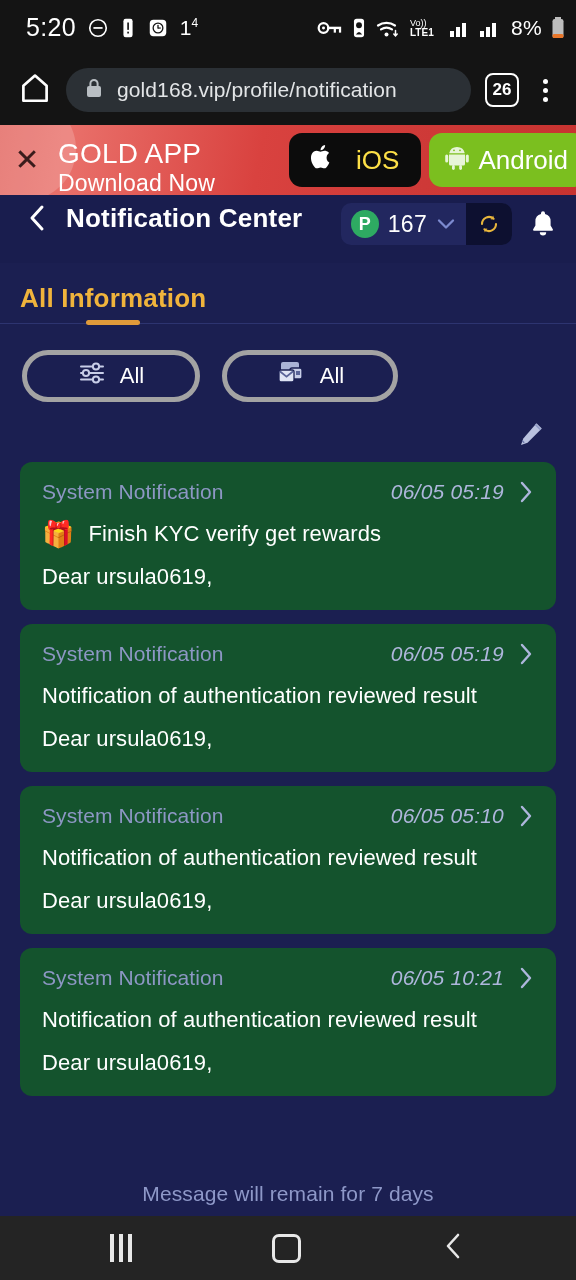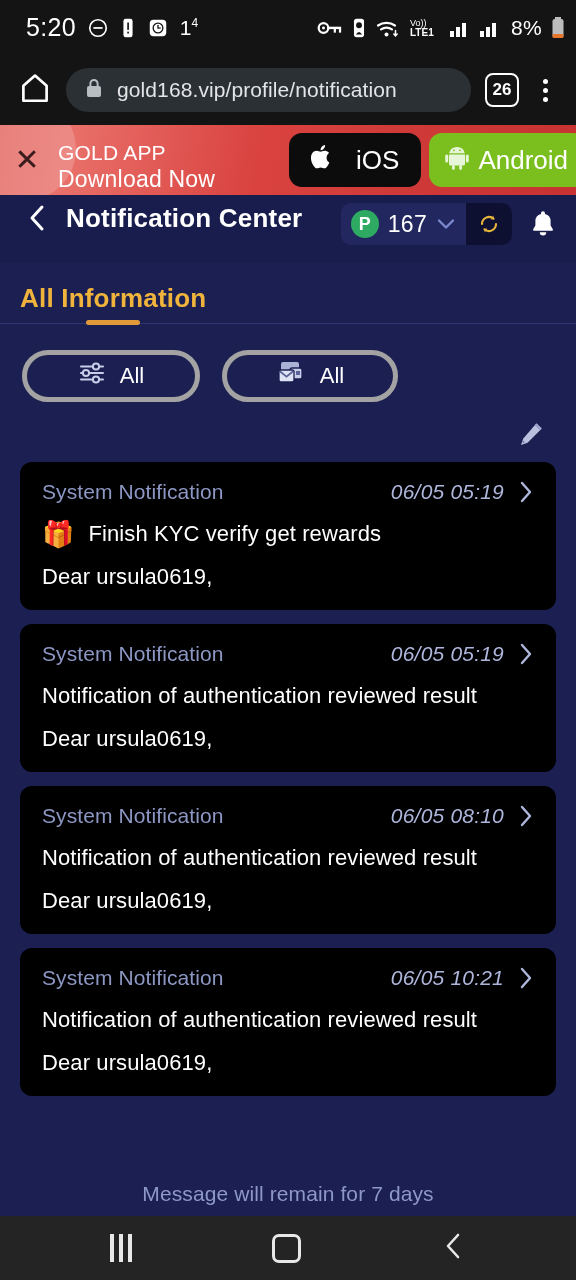--- a/index.html
+++ b/index.html
@@ -56,25 +56,25 @@
   }
   .banner::before{
     content:""; position:absolute; left:-28px; top:-28px; width:104px; height:104px;
     border-radius:50%; background:rgba(255,255,255,.18);
   }
   .banner-close {
     position:relative; z-index:2; width:54px; display:flex; align-items:center;
     justify-content:center; color:#3a1c1c; font-size:30px; line-height:1; font-weight:300;
   }
   .banner-text { position:relative; z-index:2; color:#ffffff; margin-left:4px; }
-  .banner-t1 { font-size:21px; letter-spacing:.2px; line-height:1.18;margin-top:14px; }
+  .banner-t1 { font-size:28px; letter-spacing:.2px; line-height:1.18;margin-top:14px; }
   .banner-t2 { font-size:23px; letter-spacing:.2px; line-height:1.18; }
   .banner-btns { position:relative; z-index:2; margin-left:auto; display:flex; align-items:center; gap:8px; padding-right:0; }
   .btn-ios {
-    background:#0c0c0c; color:#ffffff; border-radius:13px; height:54px;
+    background:#0c0c0c; color:#fde047; border-radius:13px; height:54px;
     display:flex; align-items:center; gap:23px; padding:0 22px; font-size:26px;
   }
   .btn-android {
     background:#7bbf1f; color:#ffffff; border-radius:13px; height:54px;
     display:flex; align-items:center; gap:9px; padding:0 18px 0 16px; font-size:26px;
     margin-right:-10px;
   }
 
   
   .appheader {
@@ -123,21 +123,21 @@
   }
   .filter-pill.one { width:178px; }
   .filter-pill.two { width:176px; }
 
   
   .editrow { display:flex; justify-content:flex-end; padding:17px 30px 9px 0; flex:0 0 auto; }
 
   
   .list { flex:1 1 auto; padding:0 20px; display:flex; flex-direction:column; gap:14px; overflow:hidden; }
   .card {
-    background:#000000; border-radius:12px; padding:18px 22px 20px 22px;
+    background:#14532d; border-radius:12px; padding:18px 22px 20px 22px;
   }
   .card-top { display:flex; align-items:center; }
   .card-source { color:#8d97c4; font-size:21px; letter-spacing:.1px; }
   .card-time { margin-left:auto; color:#aeb6dc; font-size:21px; letter-spacing:.2px;font-style:italic; }
   .card-chev { color:#aeb6dc; font-size:21px; margin-left:14px; display:flex; align-items:center; }
   .card-title {
     color:#ffffff; font-size:22px; margin-top:17px; display:flex; align-items:center; gap:14px;
     letter-spacing:.1px; font-weight:400;
   }
   .card-body { color:#ffffff; font-size:22px; margin-top:17px; letter-spacing:.1px; }
@@ -413,21 +413,21 @@
       </div>
       <div class="card-title">
         <span>Notification of authentication reviewed result</span>
       </div>
       <div class="card-body">Dear ursula0619,</div>
     </div>
 
     <div class="card">
       <div class="card-top">
         <span class="card-source">System Notification</span>
-        <span class="card-time">06/05 08:10</span>
+        <span class="card-time">06/05 05:10</span>
         <span class="card-chev">
           <svg width="16" height="24" viewBox="0 0 16 24">
               <path d="M4 3 12 12 4 21" fill="none" stroke="#aeb6dc" stroke-width="2.4" stroke-linecap="round" stroke-linejoin="round"></path>
             </svg>
         </span>
       </div>
       <div class="card-title">
         <span>Notification of authentication reviewed result</span>
       </div>
       <div class="card-body">Dear ursula0619,</div>

